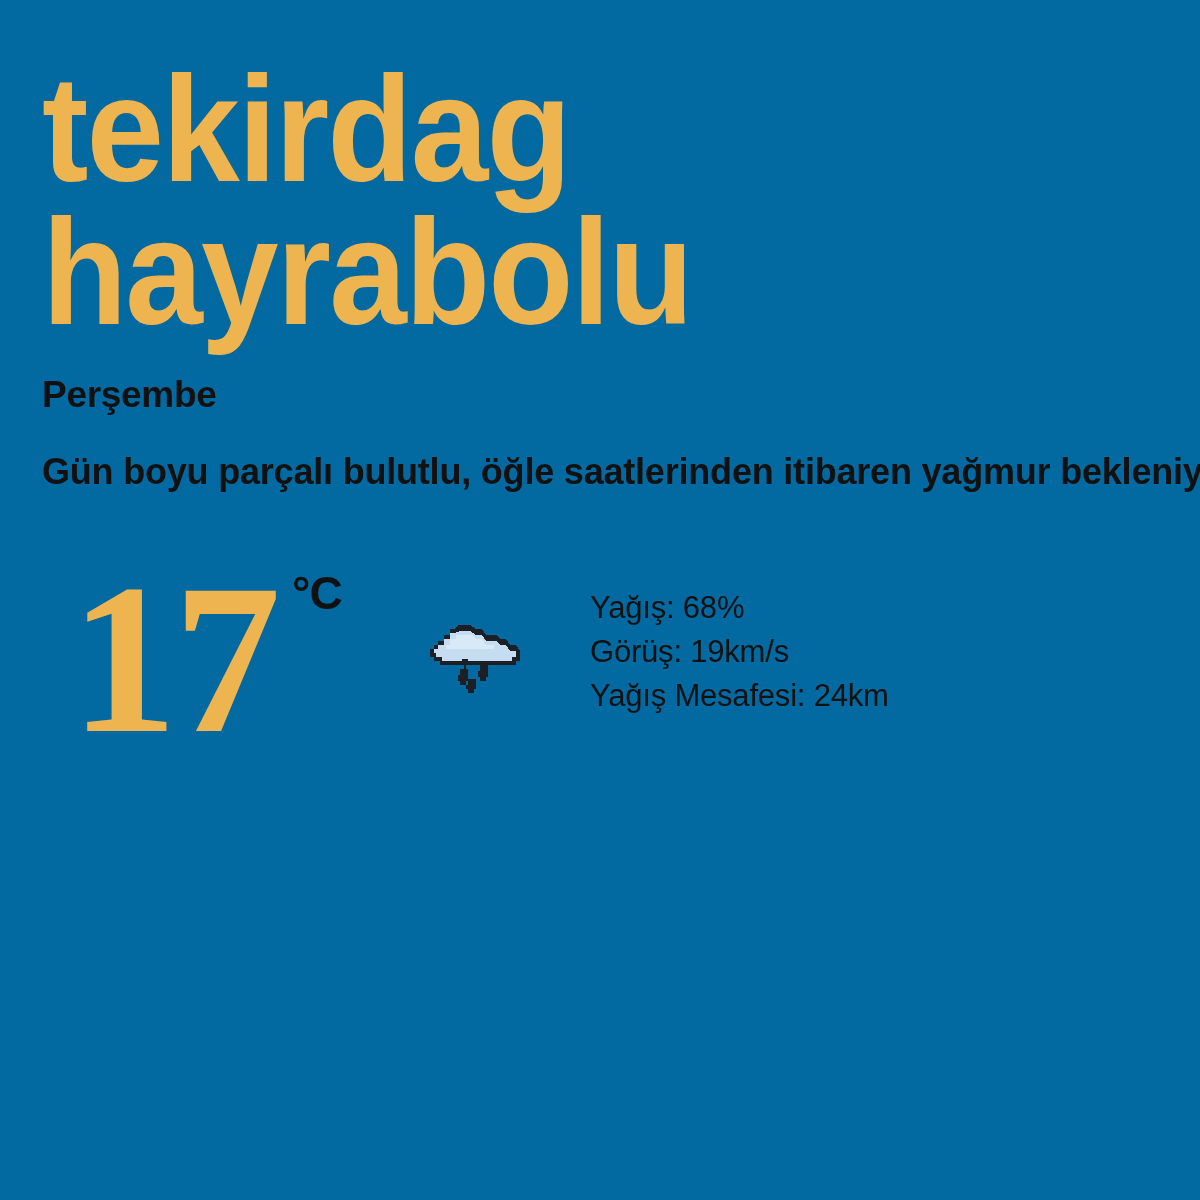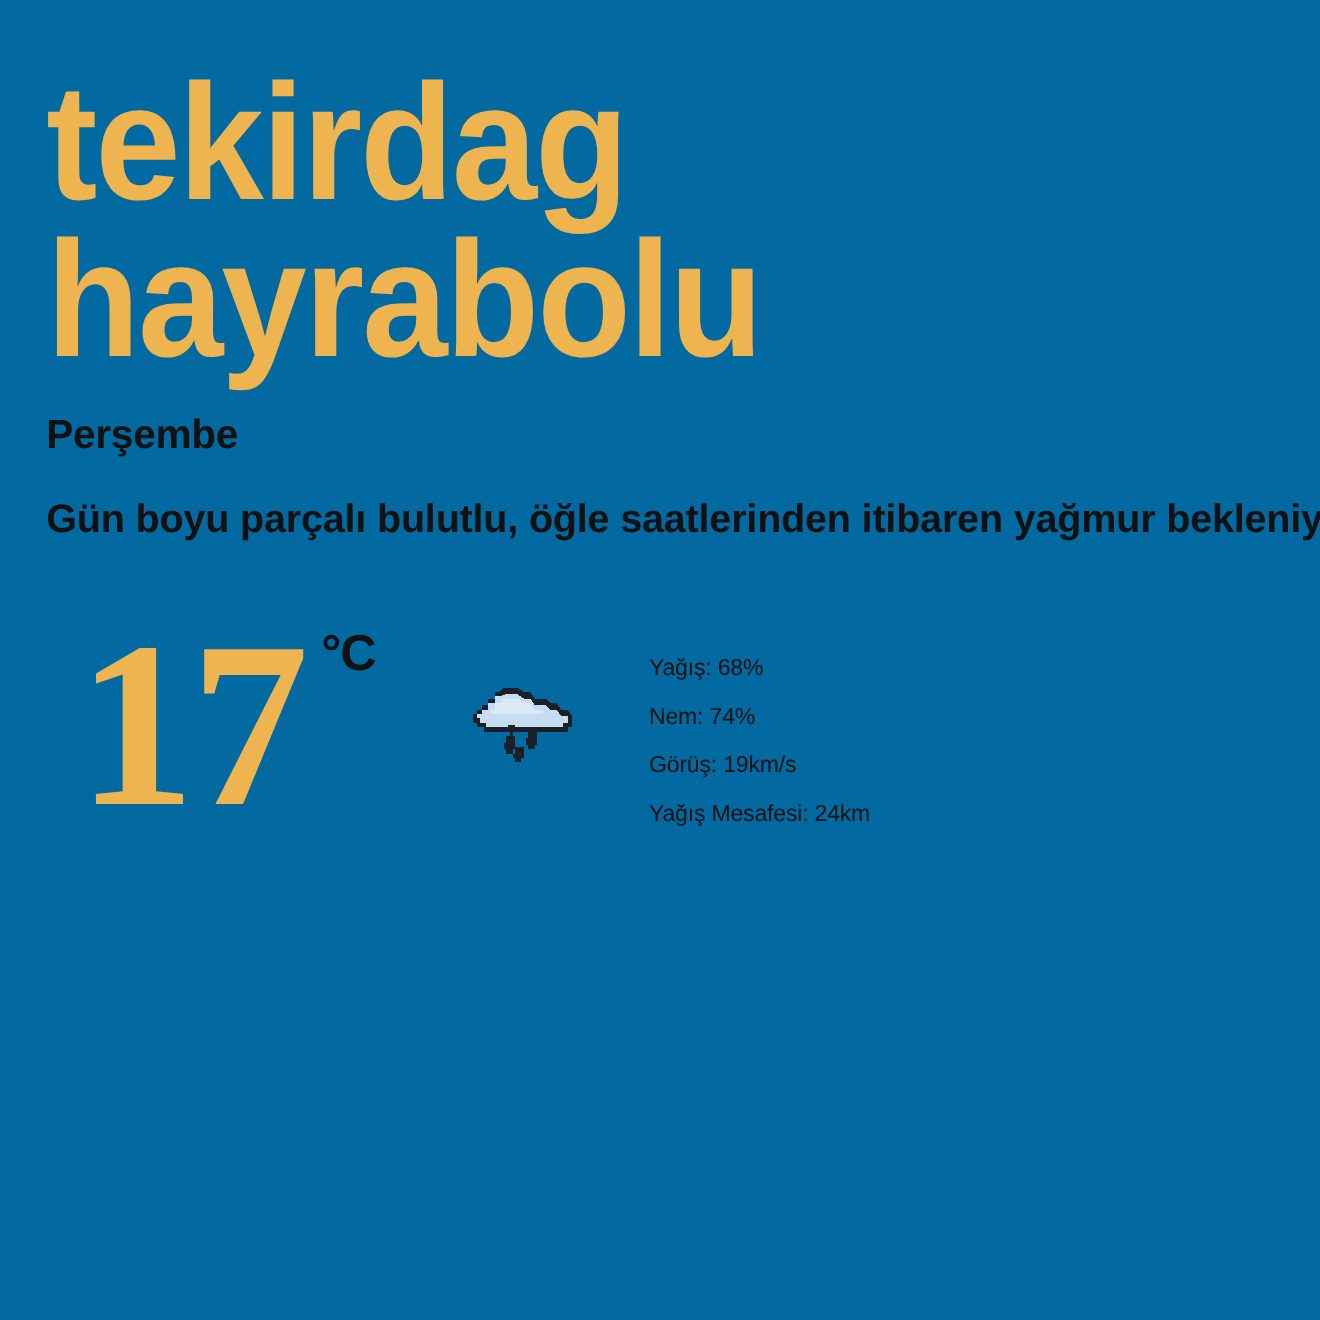--- a/index.html
+++ b/index.html
@@ -127,21 +127,21 @@
     image-rendering: pixelated;
   }
 
   
   .stats-block {
     position: absolute;
     left: 590px;
     top: 26px;
     font-family: "Liberation Sans", sans-serif;
     font-weight: normal;
-    font-size: 21px;
+    font-size: 31px;
     line-height: 44px;
     color: #111111;
     letter-spacing: -0.2px;
   }
   .stat-line {
     white-space: nowrap;
     display: block;
   }
 </style>
 </head>
@@ -178,19 +178,18 @@
         <path d="M28 24 h4 v3 h-1 v2 h-2 v-2 h-1 z" fill="#1a2026"></path>
         <path d="M27 27 h5 v3 h-1 v2 h-3 v-2 h-1 z" fill="#1a2026"></path>
 
         <path d="M22 31 h4 v3 h-1 v2 h-2 v-2 h-1 z" fill="#1a2026"></path>
         <path d="M21 34 h5 v2 h-1 v2 h-3 v-2 h-1 z" fill="#1a2026"></path>
       </svg>
     </div>
 
     <div class="stats-block">
       <span class="stat-line">Yağış: 68%</span>
-      <span class="stat-line">Nem: 74%</span>
       <span class="stat-line">Görüş: 19km/s</span>
       <span class="stat-line">Yağış Mesafesi: 24km</span>
     </div>
 
   </div>
 </div>
 
 </body></html>

